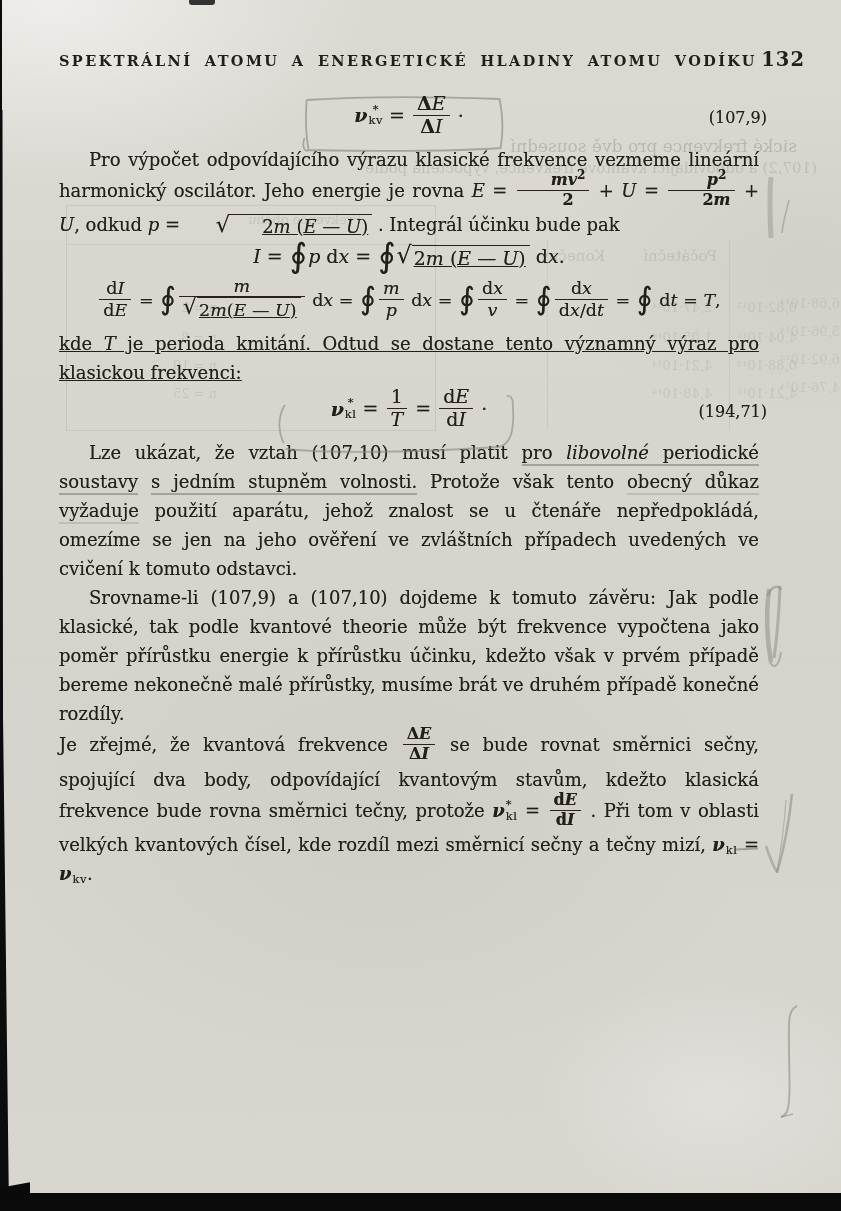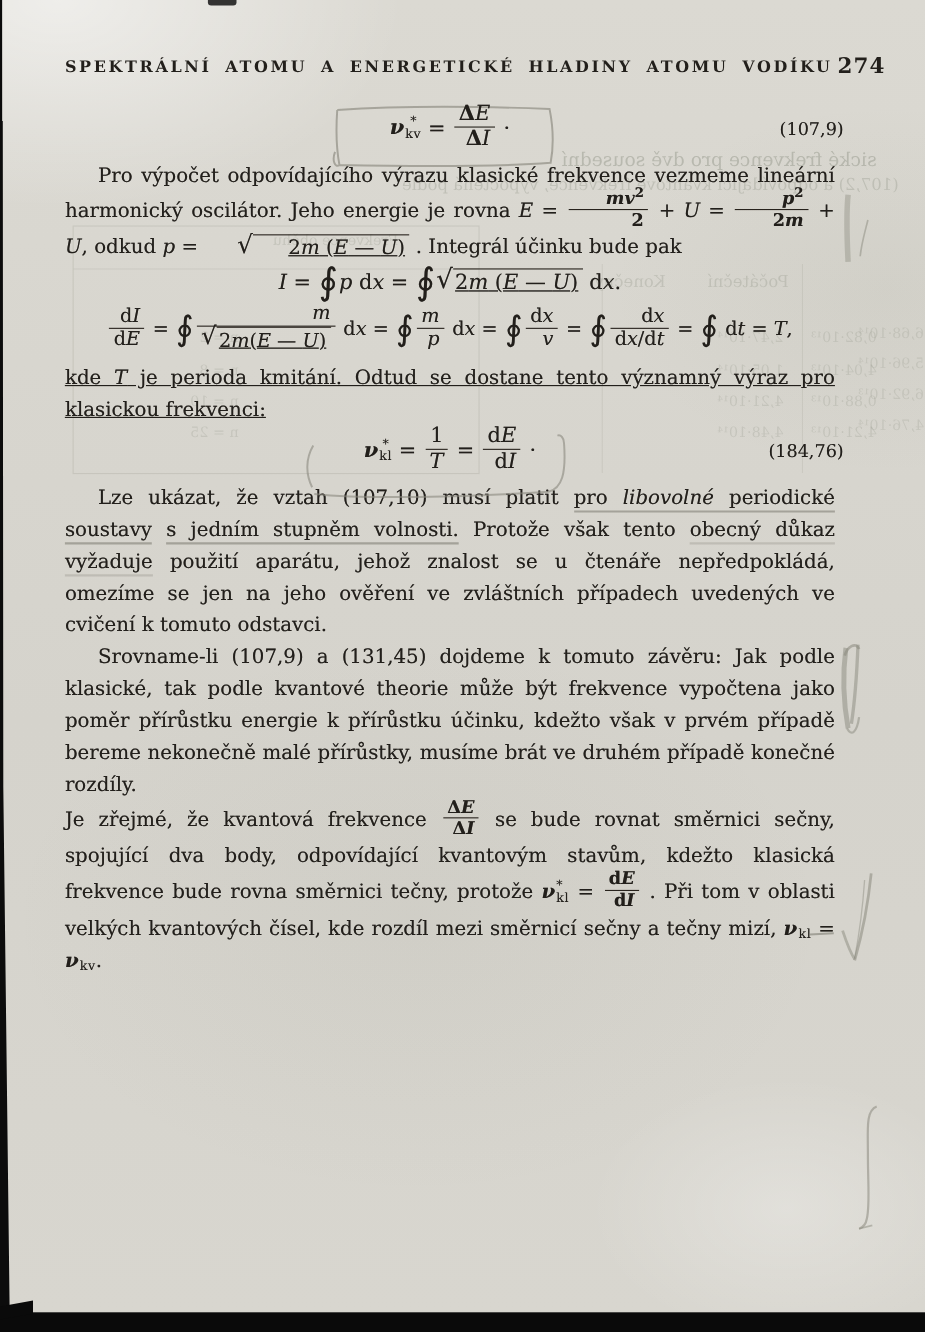--- a/index.html
+++ b/index.html
@@ -34,21 +34,21 @@
   .eq1{margin:10px 0 6px;}
   .eq2{margin:6px 0 6px;}
   .eq3{margin:8px 0 6px;}
   .eq4{margin:2px 0 6px;}
   .eq .eq-body{display:inline-block;font-size:19px;}
   .eq3 .eq-body{font-size:17.5px;}
   .eq-no{position:absolute;right:-44px;top:50%;transform:translateY(-50%);font-size:16px;}
   .content .eq .eq-no{right:-8px;}
 
   
-  .frac{display:inline-block;vertical-align:middle;text-align:right;margin:0 2px;transform:translateY(-2px);}
+  .frac{display:inline-block;vertical-align:middle;text-align:center;margin:0 2px;transform:translateY(-2px);}
   .fnum{display:block;padding:0 4px 1px;line-height:1.05;}
   .fden{display:block;border-top:1.7px solid #27221c;padding:1px 4px 0;line-height:1.05;}
   p.body .frac{font-size:16px;font-weight:bold;}
   .oint{font-size:1.75em;font-style:normal;line-height:0;vertical-align:-.12em;margin:0 1px;}
   .sqrt{display:inline-flex;align-items:flex-start;vertical-align:middle;transform:translateY(-1px);}
   .rsign{font-size:1.25em;line-height:1;transform:translateY(-1px);}
   .rover{border-top:1.7px solid #27221c;padding:2px 4px 0 2px;line-height:1.15;text-decoration:underline;}
   .nu{display:inline-flex;align-items:center;white-space:nowrap;}
   .ss{display:inline-flex;flex-direction:column;justify-content:center;font-size:11.5px;line-height:1;margin-left:1px;}
   .ssup{min-height:11px;}
@@ -108,21 +108,21 @@
         <div class="bt" style="left: 733px; top: 296px; width: 105px; font-size: 13px; opacity: 0.15;">6,68·10¹⁴</div>
         <div class="bt" style="left: 733px; top: 324px; width: 105px; font-size: 13px; opacity: 0.15;">5,96·10¹⁴</div>
         <div class="bt" style="left: 733px; top: 352px; width: 105px; font-size: 13px; opacity: 0.15;">6,92·10¹³</div>
         <div class="bt" style="left: 733px; top: 380px; width: 105px; font-size: 13px; opacity: 0.15;">4,76·10¹⁴</div>
       </div>
 
     <div class="content">
 
       <div class="hdr">
         <span class="htitle">SPEKTRÁLNÍ ATOMU A ENERGETICKÉ HLADINY ATOMU VODÍKU</span>
-        <span class="pageno">274</span>
+        <span class="pageno">132</span>
       </div>
 
 
       <div class="eq eq1">
         <svg class="pencil-box" width="214" height="64" viewBox="0 0 214 64">
           <path d="M11,8 C70,4 150,5 204,7 C207,22 208,40 205,56 C150,60 62,59 13,58 C10,42 10,22 11,8
                    M13,58 C9,61 6,54 9,46" fill="none" stroke="#8a897e" stroke-width="1.8" opacity="0.65"></path>
         </svg>
         <span class="eq-body"><span class="nu">
               <b><i>ν</i></b>
@@ -160,25 +160,25 @@
         <svg class="pencil-swoosh" width="262" height="70" viewBox="0 0 262 70">
           <path d="M12,18 C5,30 5,44 11,56 M13,62 C60,67 150,65 226,60 C238,57 242,44 240,16 C240,11 237,8 234,9" fill="none" stroke="#8a897e" stroke-width="1.8" opacity="0.6"></path>
         </svg>
         <span class="eq-body"><span class="nu">
               <b><i>ν</i></b>
               <span class="ss">
                 <span class="ssup">*</span>
                 <span class="ssub">kl</span>
               </span>
             </span> = <span class="frac"><span class="fnum">1</span><span class="fden"><i>T</i></span></span> = <span class="frac"><span class="fnum">d<i>E</i></span><span class="fden">d<i>I</i></span></span> ·</span>
-        <span class="eq-no">(184,76)</span>
+        <span class="eq-no">(194,71)</span>
       </div>
 
       <p class="body ind p5">Lze ukázat, že vztah (107,10) musí platit <span class="pencil-u">pro <i>libovolné</i> periodické soustavy</span> <span class="pencil-u">s jedním stupněm volnosti.</span> Protože však tento <span class="pencil-u faint">obecný důkaz vyžaduje</span> použití aparátu, jehož znalost se u čtenáře nepředpokládá, omezíme se jen na jeho ověření ve zvláštních případech uvedených ve cvičení k tomuto odstavci.</p>
-      <p class="body ind">Srovname-li (107,9) a (131,45) dojdeme k tomuto závěru: Jak podle klasické, tak podle kvantové theorie může být frekvence vypočtena jako poměr přírůstku energie k přírůstku účinku, kdežto však v prvém případě bereme nekonečně malé přírůstky, musíme brát ve druhém případě konečné rozdíly.</p>
+      <p class="body ind">Srovname-li (107,9) a (107,10) dojdeme k tomuto závěru: Jak podle klasické, tak podle kvantové theorie může být frekvence vypočtena jako poměr přírůstku energie k přírůstku účinku, kdežto však v prvém případě bereme nekonečně malé přírůstky, musíme brát ve druhém případě konečné rozdíly.</p>
       <p class="body p8">Je zřejmé, že kvantová frekvence <span class="frac"><span class="fnum"><b>Δ</b><i>E</i></span><span class="fden"><b>Δ</b><i>I</i></span></span> se bude rovnat směrnici sečny, spojující dva body, odpovídající kvantovým stavům, kdežto klasická frekvence bude rovna směrnici tečny, protože <span class="nu">
             <b><i>ν</i></b>
             <span class="ss">
               <span class="ssup">*</span>
               <span class="ssub">kl</span>
             </span>
           </span> = <span class="frac"><span class="fnum">d<i>E</i></span><span class="fden">d<i>I</i></span></span> . Při tom v oblasti velkých kvantových čísel, kde rozdíl mezi směrnicí sečny a tečny mizí, <span class="nu">
             <b><i>ν</i></b>
             <span class="ss">
               <span class="ssup"></span>

